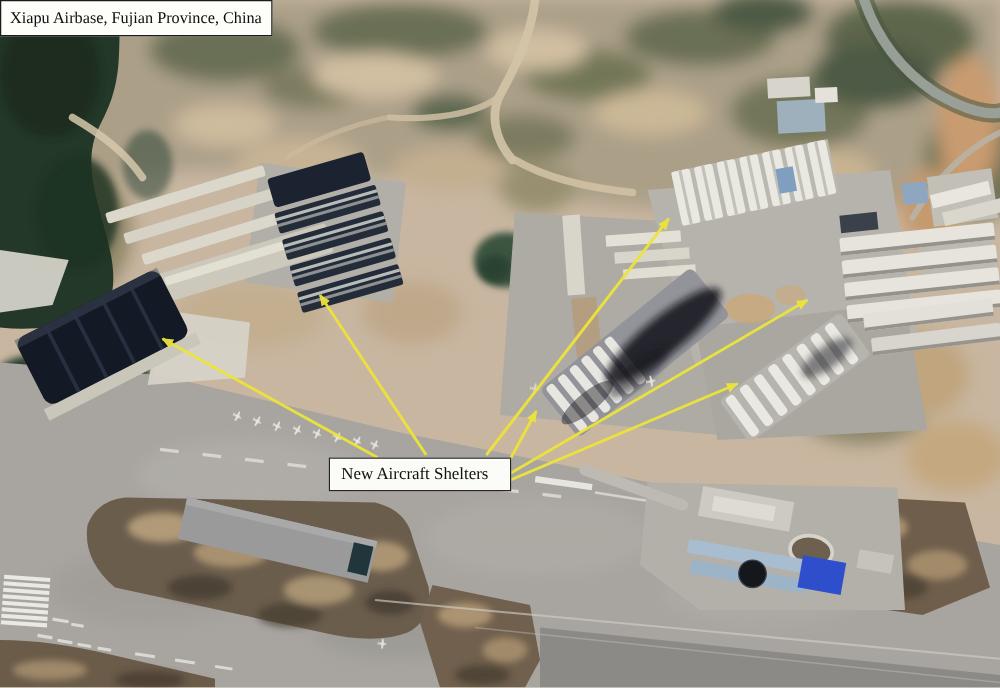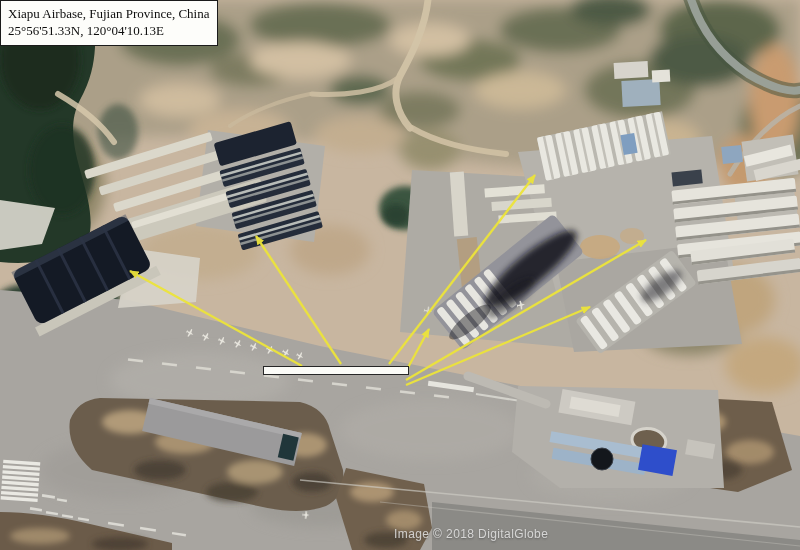--- a/index.html
+++ b/index.html
@@ -359,21 +359,20 @@
     <line x1="341" y1="364" x2="256" y2="236" marker-end="url(#ah)"></line>
     <line x1="389" y1="364" x2="535" y2="175" marker-end="url(#ah)"></line>
     <line x1="405" y1="373" x2="429" y2="329" marker-end="url(#ah)"></line>
     <line x1="406" y1="380" x2="646" y2="240" marker-end="url(#ah)"></line>
     <line x1="406" y1="385" x2="590" y2="307" marker-end="url(#ah)"></line>
   </g>
 </svg>
 
   <div class="info-box">
     <span>Xiapu Airbase, Fujian Province, China</span>
-    <span>25°56'51.33N, 120°04'10.13E</span>
   </div>
 
   <div class="shelter-label">
+    <span>New Aircraft Shelters</span>
   </div>
 
-  <div class="watermark">Image © 2018 DigitalGlobe</div>
 
 </div>
 
 </body></html>

